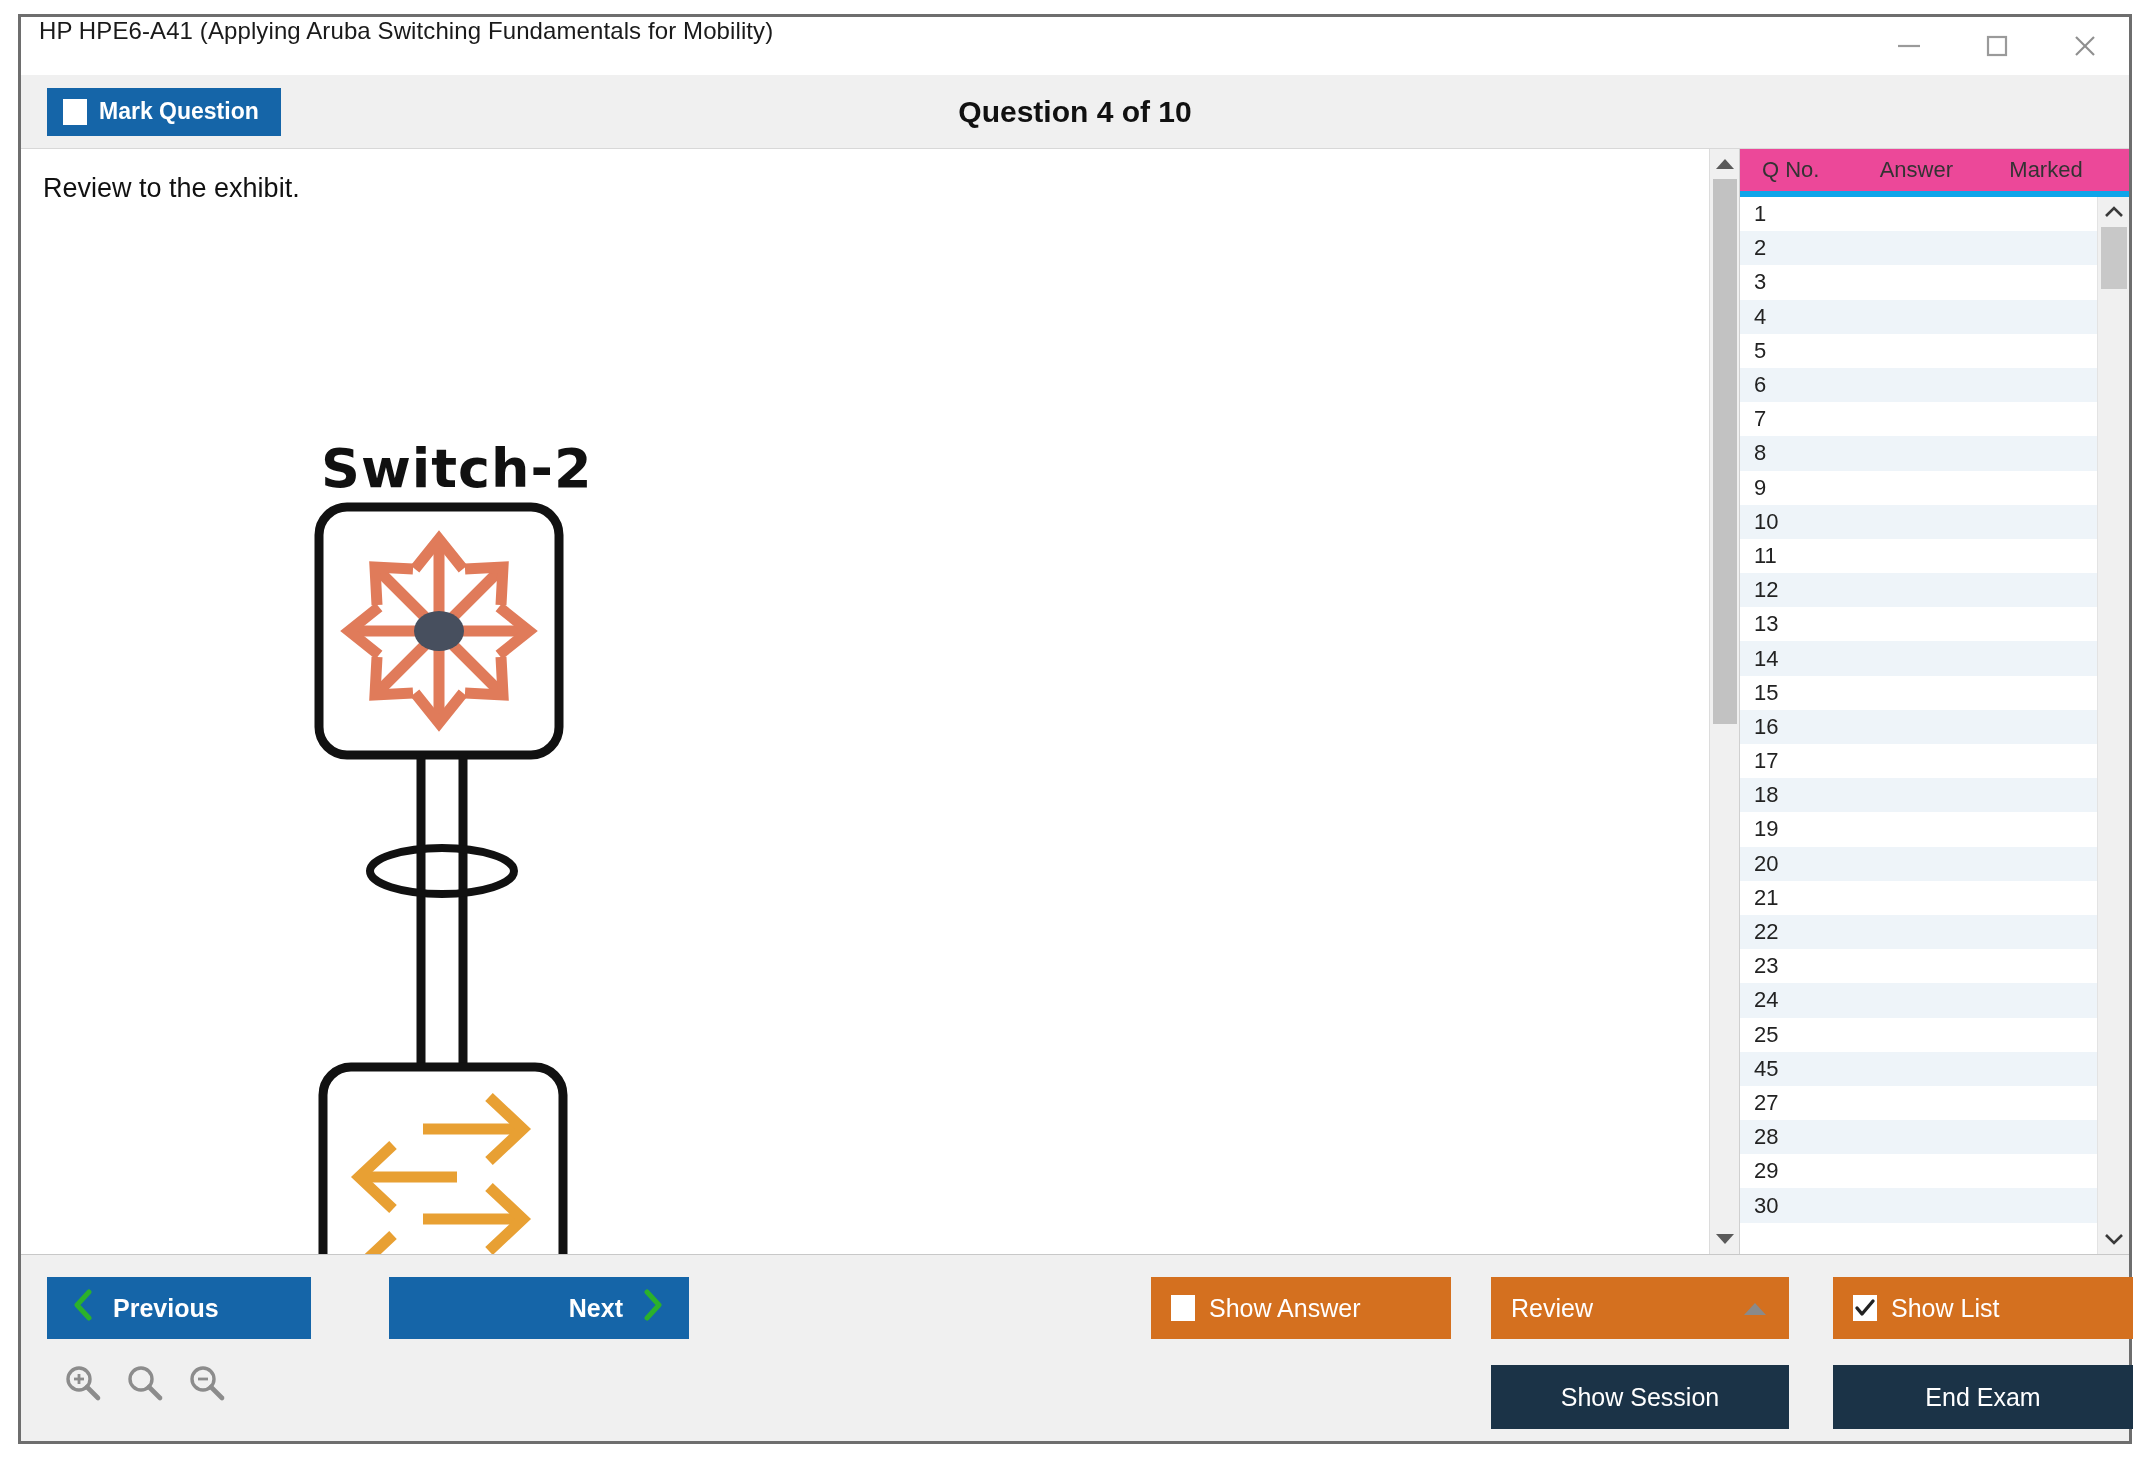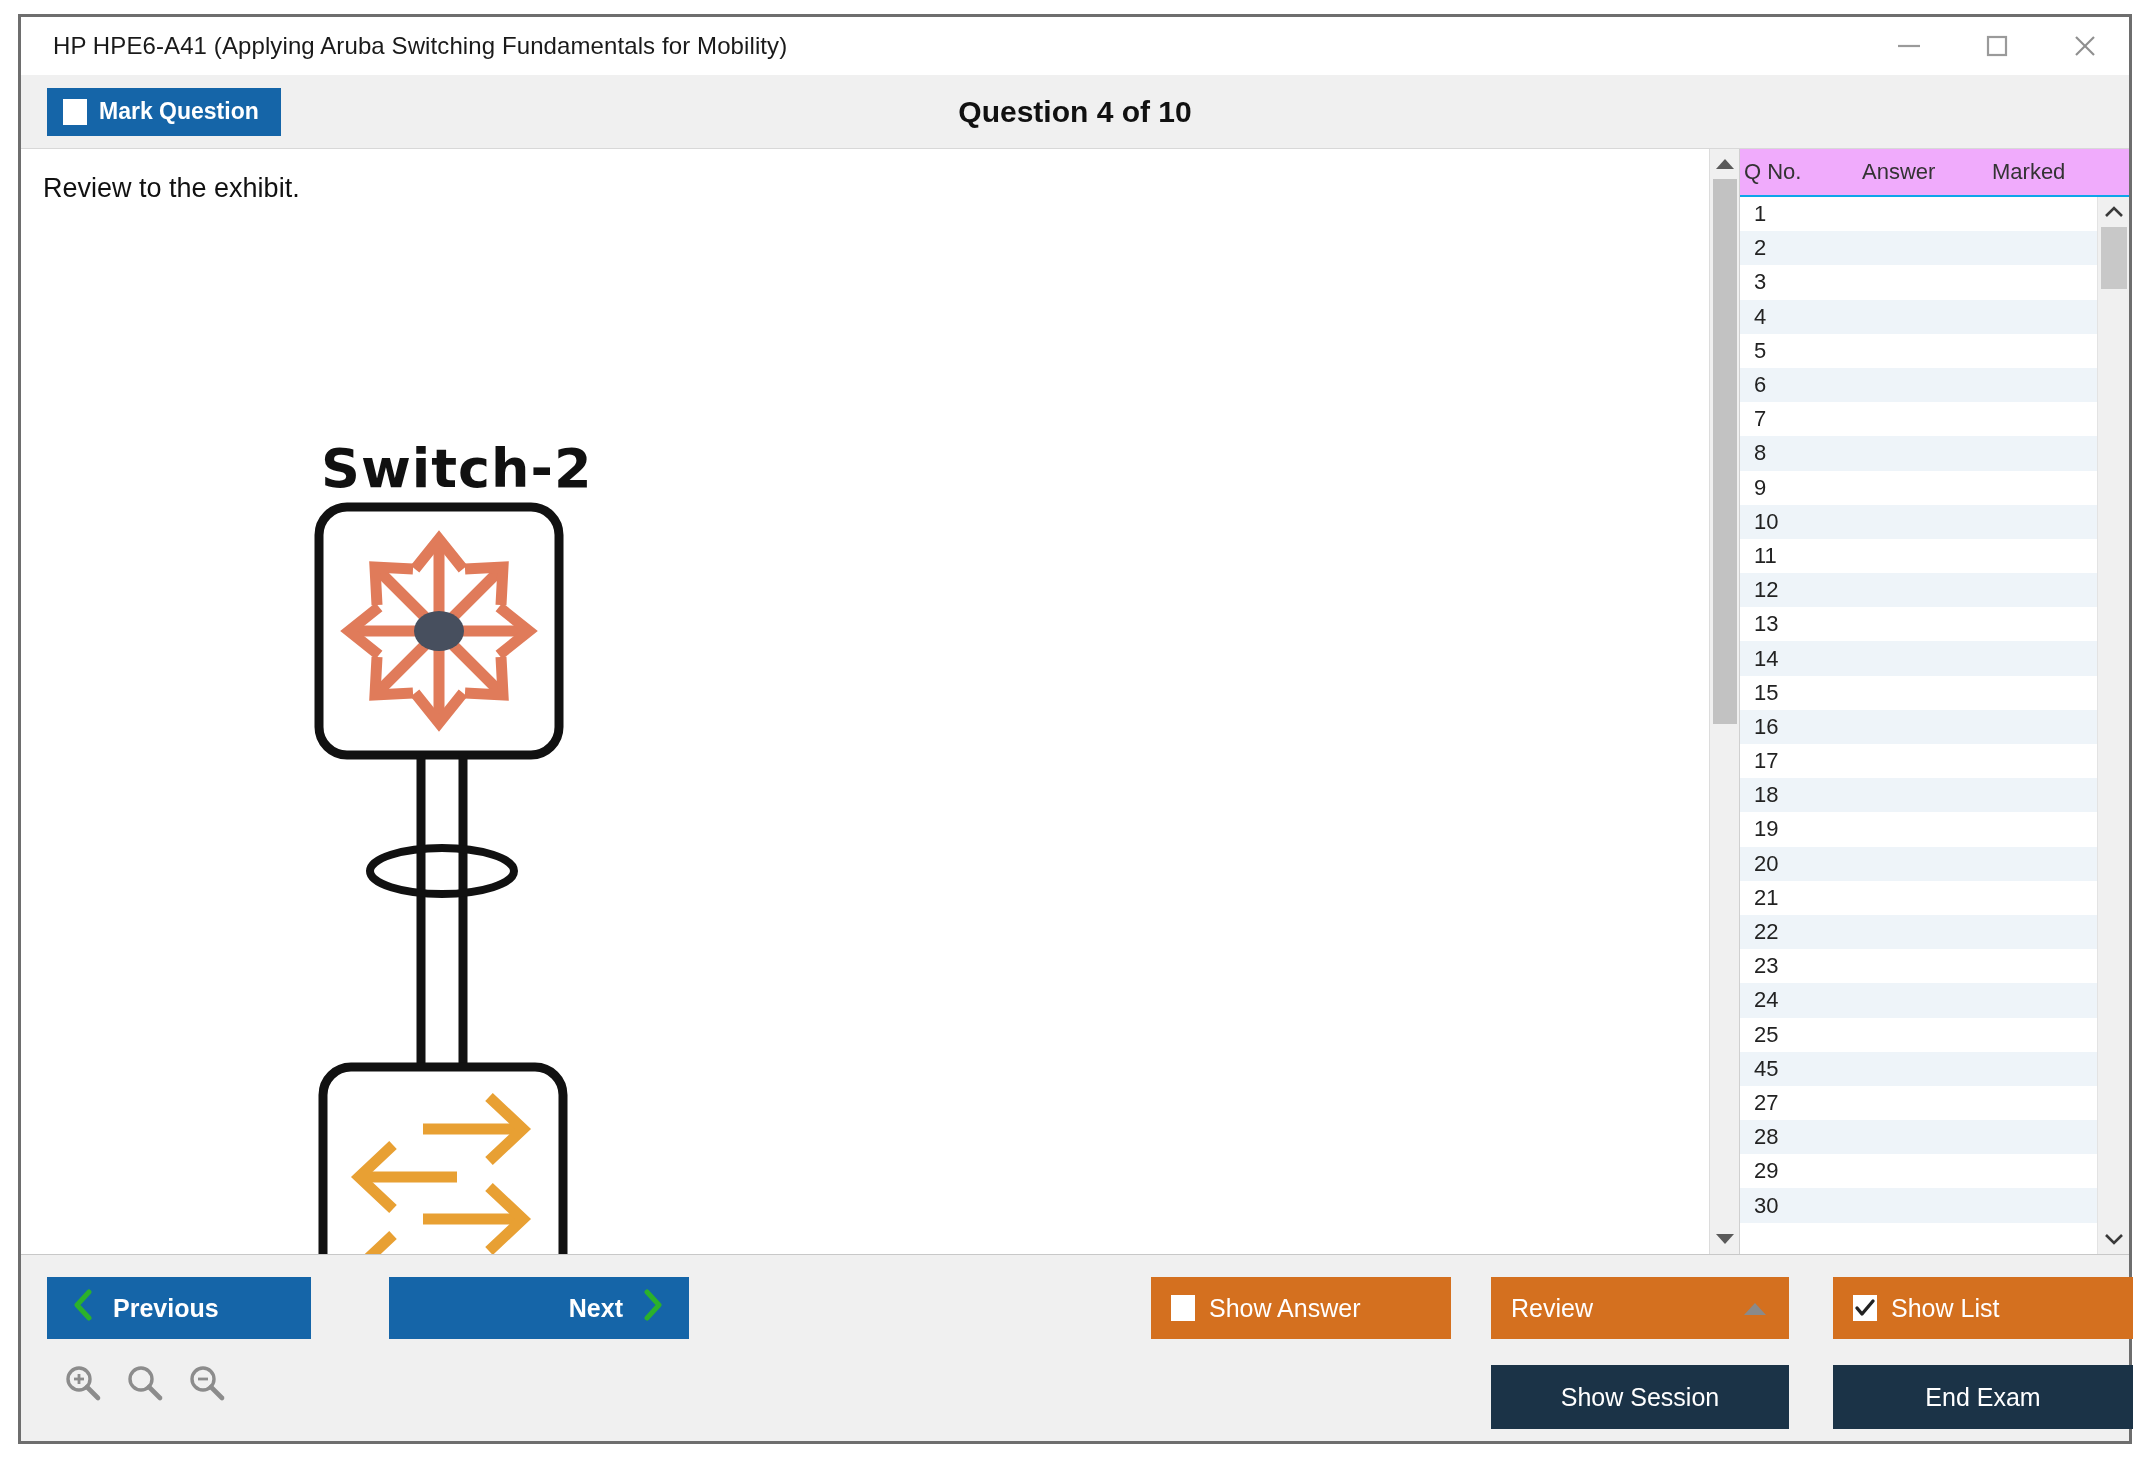--- a/index.html
+++ b/index.html
@@ -17,22 +17,22 @@
     width: 2114px; height: 1430px;
     background: #ffffff;
     border: 3px solid #6e6e6e;
     display: flex; flex-direction: column;
   }
 
   
   #title-bar {
     height: 58px; flex: 0 0 58px;
     background: #ffffff;
-    display: flex; align-items: center;
-    padding-left: 32px;
+    display: flex; align-items: flex-start;
+    padding-left: 18px;
     border-bottom: 1px solid #ffffff;
   }
   #title-text {
     font-size: 24px; color: #1a1a1a;
     white-space: nowrap; letter-spacing: .1px;
   }
   #window-controls {
     margin-left: auto; display: flex; height: 100%;
   }
   .win-btn {
@@ -126,24 +126,24 @@
   #qlist-panel {
     flex: 0 0 390px;
     background: #ffffff;
     display: flex; flex-direction: column;
     border-left: 1px solid #d0d0d0;
     min-width: 0;
   }
   #qlist-header {
     flex: 0 0 48px;
     display: flex; align-items: center;
-    background: #f0abfc;
-    border-bottom: 2px solid #0ea5e9;
+    background: #ec4899;
+    border-bottom: 6px solid #0ea5e9;
     font-size: 22px; color: #333;
-    padding-left: 4px;
+    padding-left: 22px;
   }
   #qlist-header .col-qno    { width: 118px; }
   #qlist-header .col-answer { width: 130px; }
   #qlist-header .col-marked { width: 120px; text-align: left; }
   #qlist-body {
     flex: 1 1 auto;
     display: flex;
     min-height: 0;
     overflow: hidden;
   }

